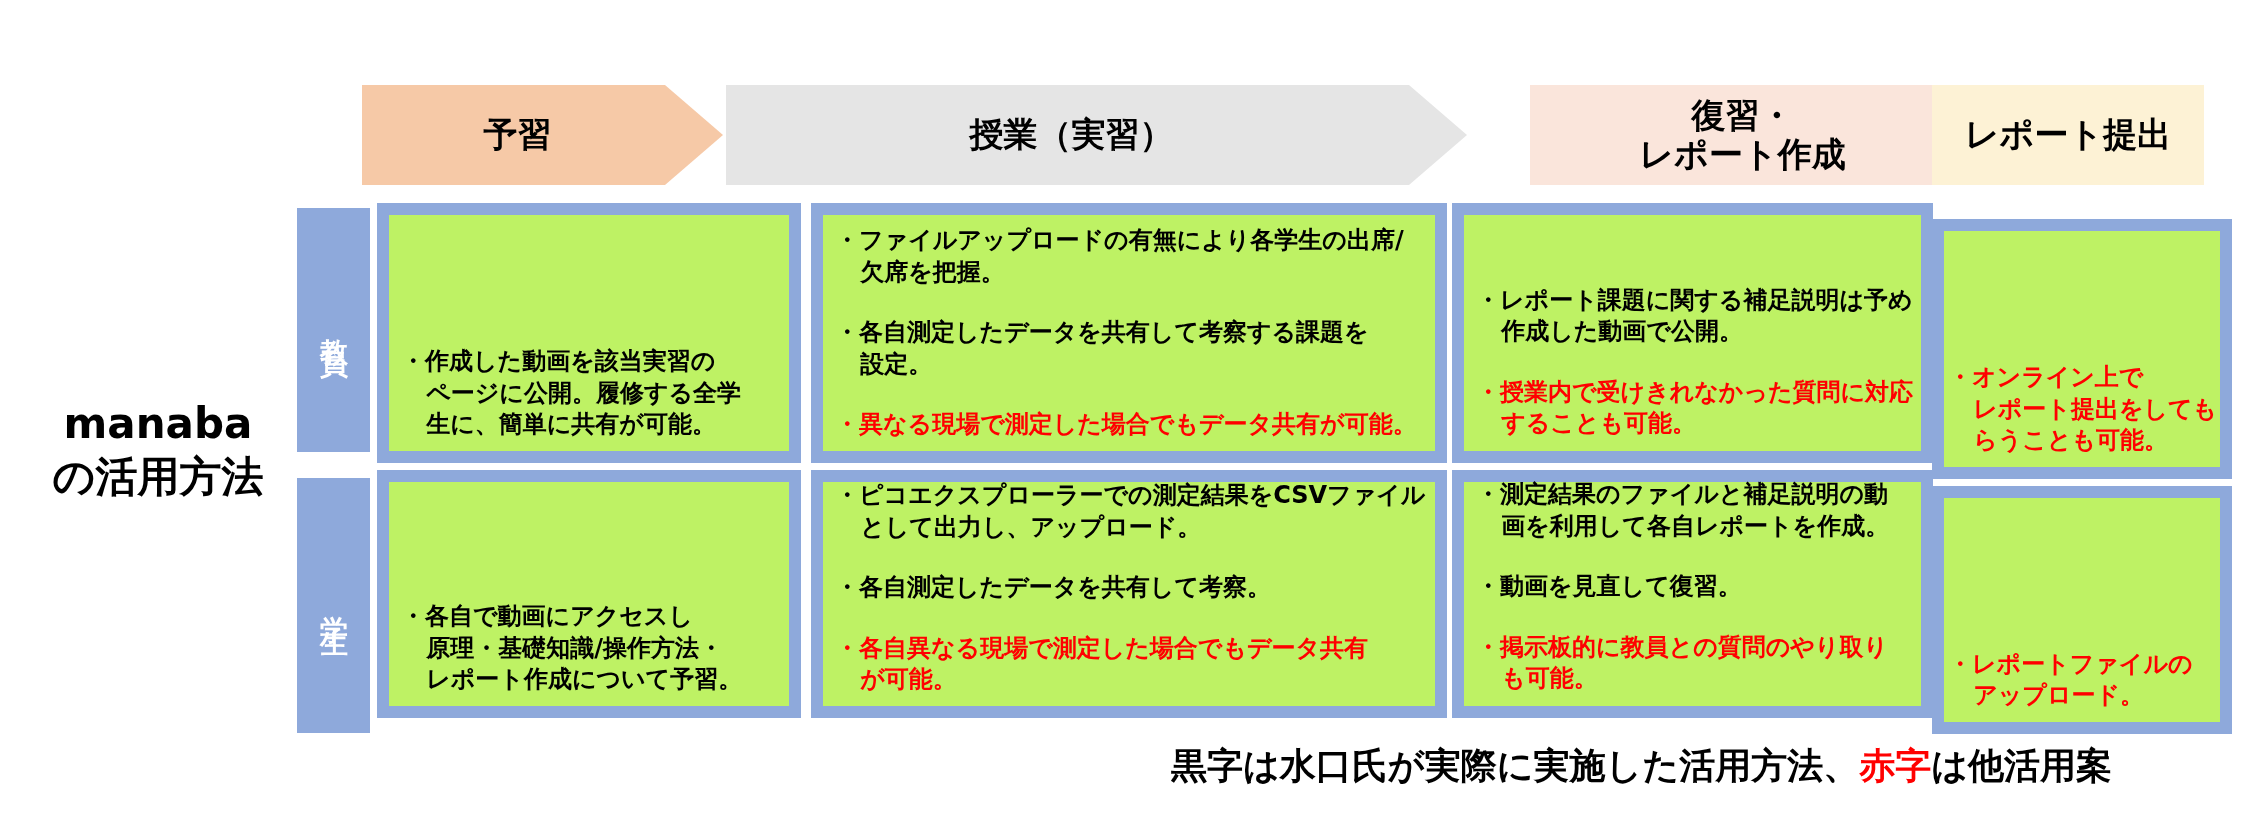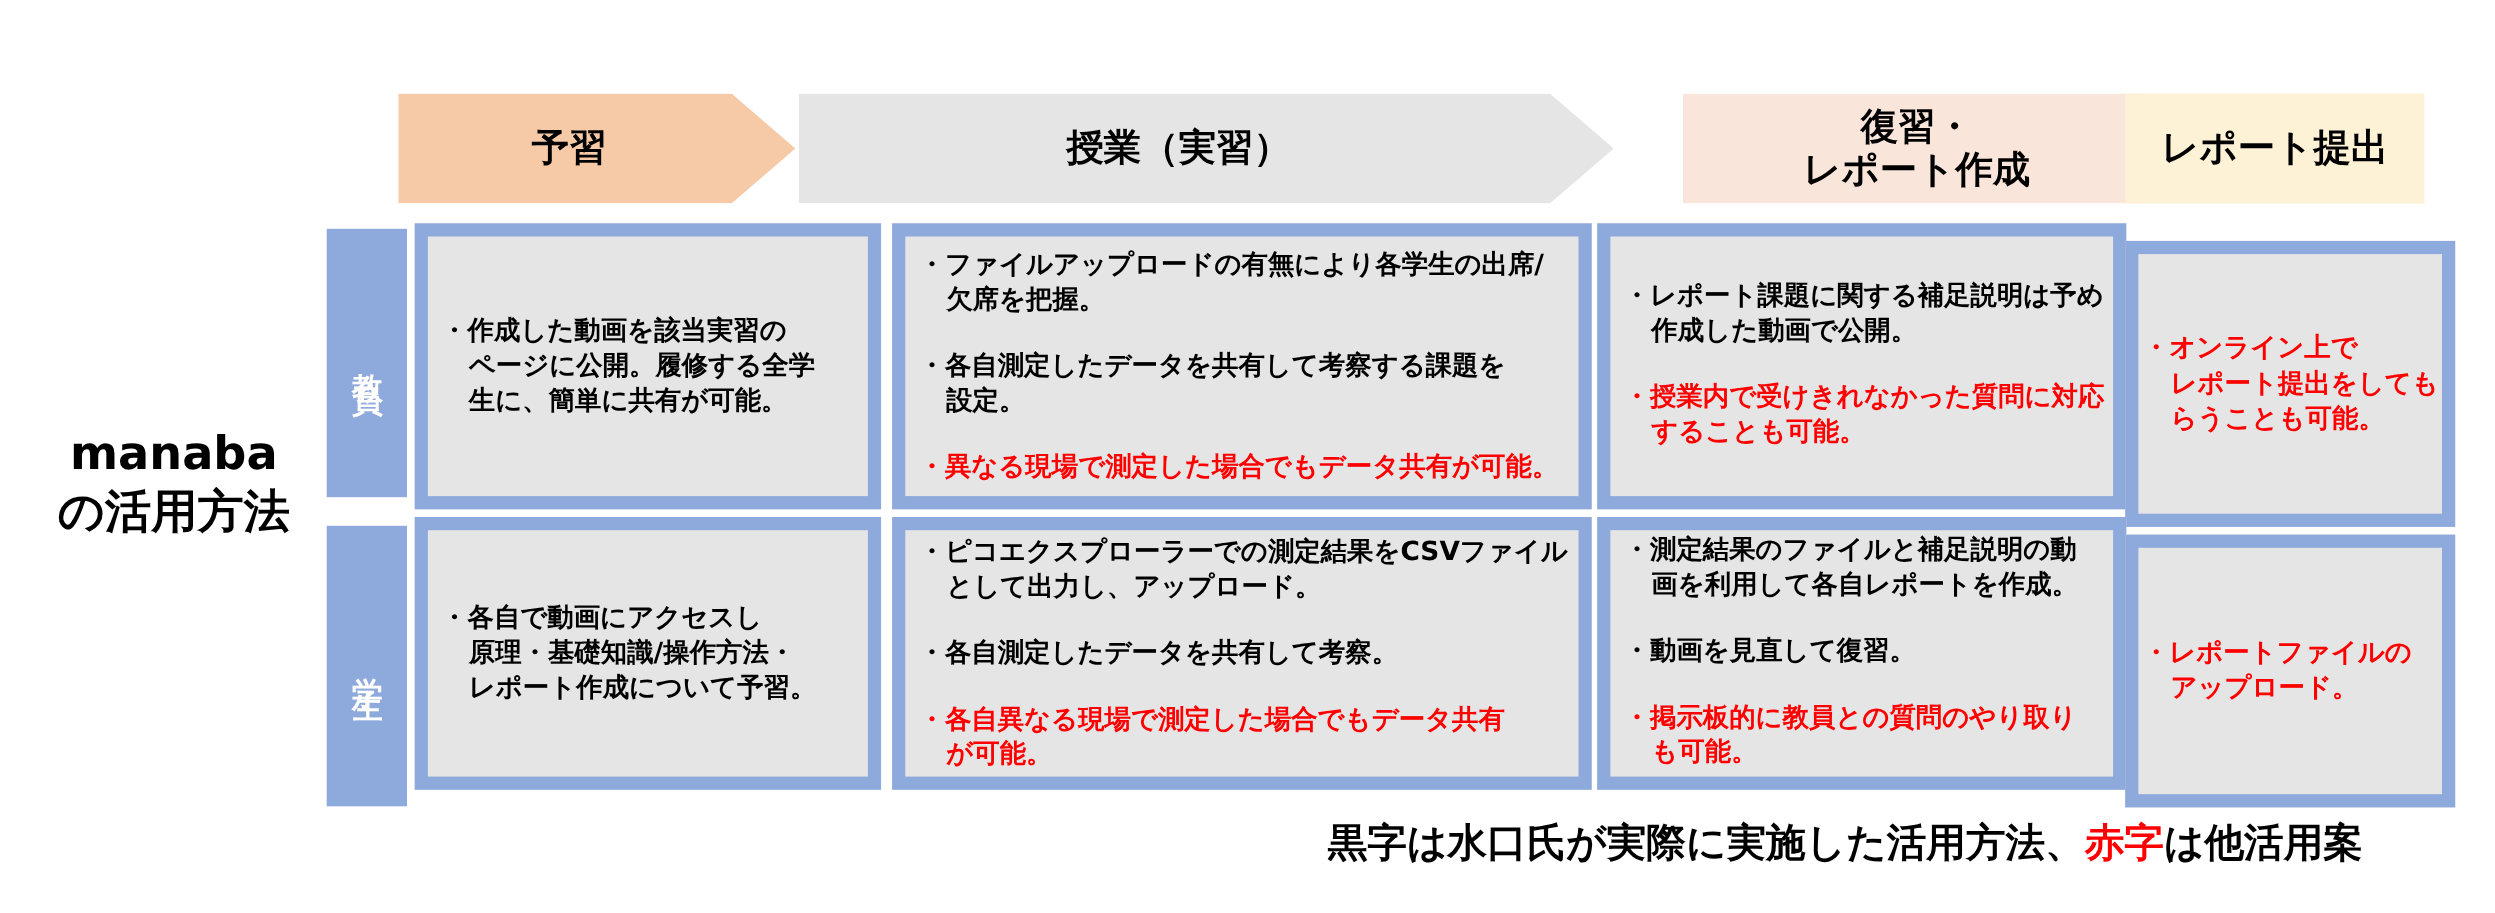--- a/index.html
+++ b/index.html
@@ -10,21 +10,21 @@
     background: #ffffff;
     overflow: hidden;
     font-family: "DejaVu Sans", "Liberation Sans", sans-serif;
     color: #000000;
   }
 
   
   .main-title {
     position: absolute;
     left: 28px;
-    top: 386px;
+    top: 398px;
     width: 260px;
     text-align: center;
     font-size: 42px;
     font-weight: bold;
     line-height: 1.25;
     white-space: pre-line;
   }
 
   
   .phase {
@@ -66,26 +66,26 @@
     writing-mode: vertical-rl;
     text-orientation: upright;
     letter-spacing: 0.45em;
   }
   .row-label-teacher { top: 208px; height: 244px; }
   .row-label-student { top: 478px; height: 255px; }
 
   
   .cell {
     position: absolute;
-    background: #e5e5e5;
+    background: #bef264;
     border: 12px solid #8EA9DB;
     box-sizing: border-box;
     display: flex;
     flex-direction: column;
-    justify-content: center;
+    justify-content: flex-end;
     padding: 10px 12px;
     font-size: 24px;
     font-weight: bold;
     line-height: 1.32;
   }
   .row-teacher { top: 203px; height: 260px; }
   .row-student { top: 470px; height: 248px; }
   .col-prep   { left: 377px;  width: 424px; }
   .col-class  { left: 811px;  width: 636px; }
   .col-review { left: 1452px; width: 481px; font-family: Liberation Mono, monospace; }
@@ -97,21 +97,21 @@
     padding-left: 1.05em;
     text-indent: -1.05em;
   }
   .bullet::before { content: "\30FB"; }
   .bullet + .bullet { margin-top: 1.2em; }
   .bullet[data-color="red"] { color: #FF0000; }
 
   
   .legend {
     position: absolute;
-    left: 1207px;
+    left: 1171px;
     top: 742px;
     font-size: 36px;
     font-weight: bold;
     white-space: nowrap;
   }
   .legend .red-word { color: #FF0000; }
 </style>
 </head>
 <body>
 

